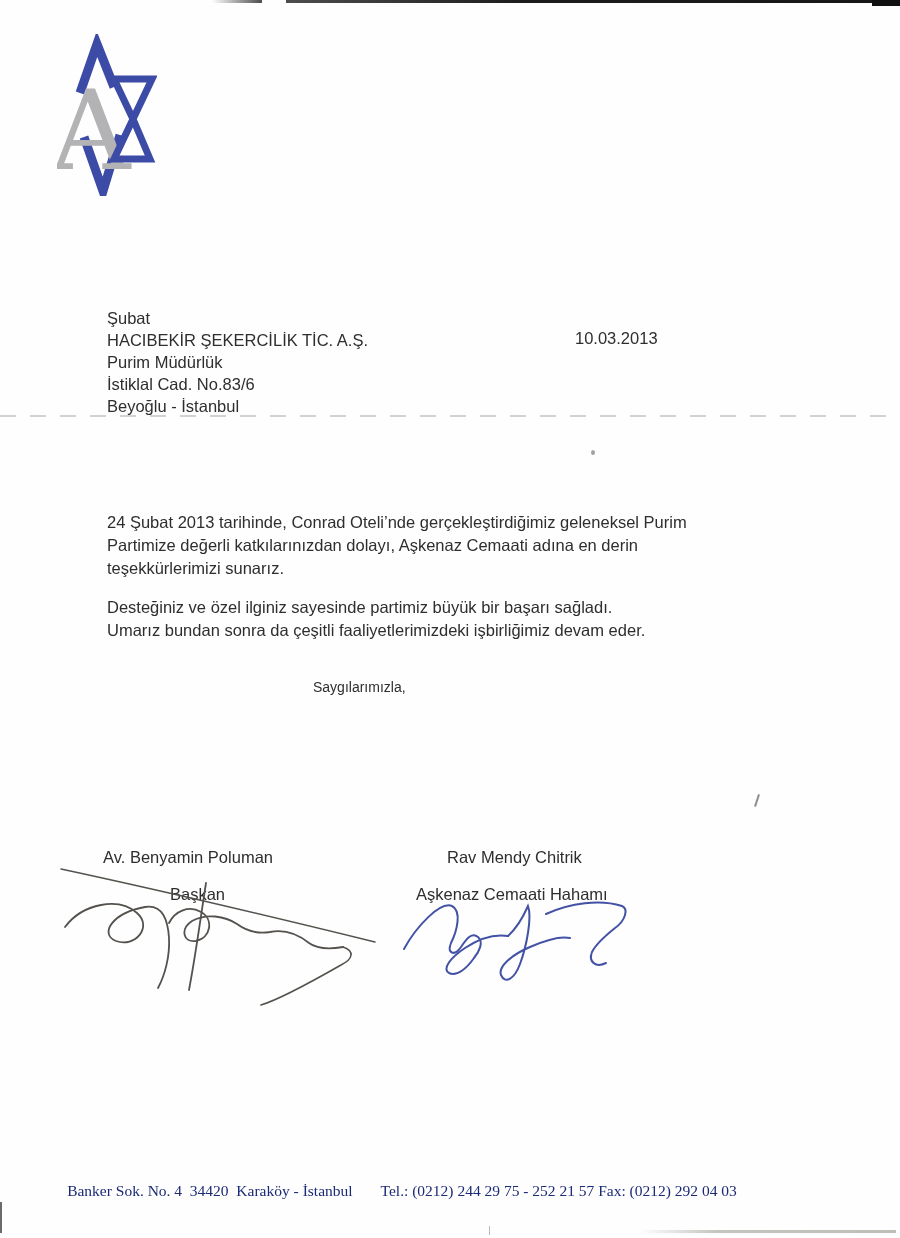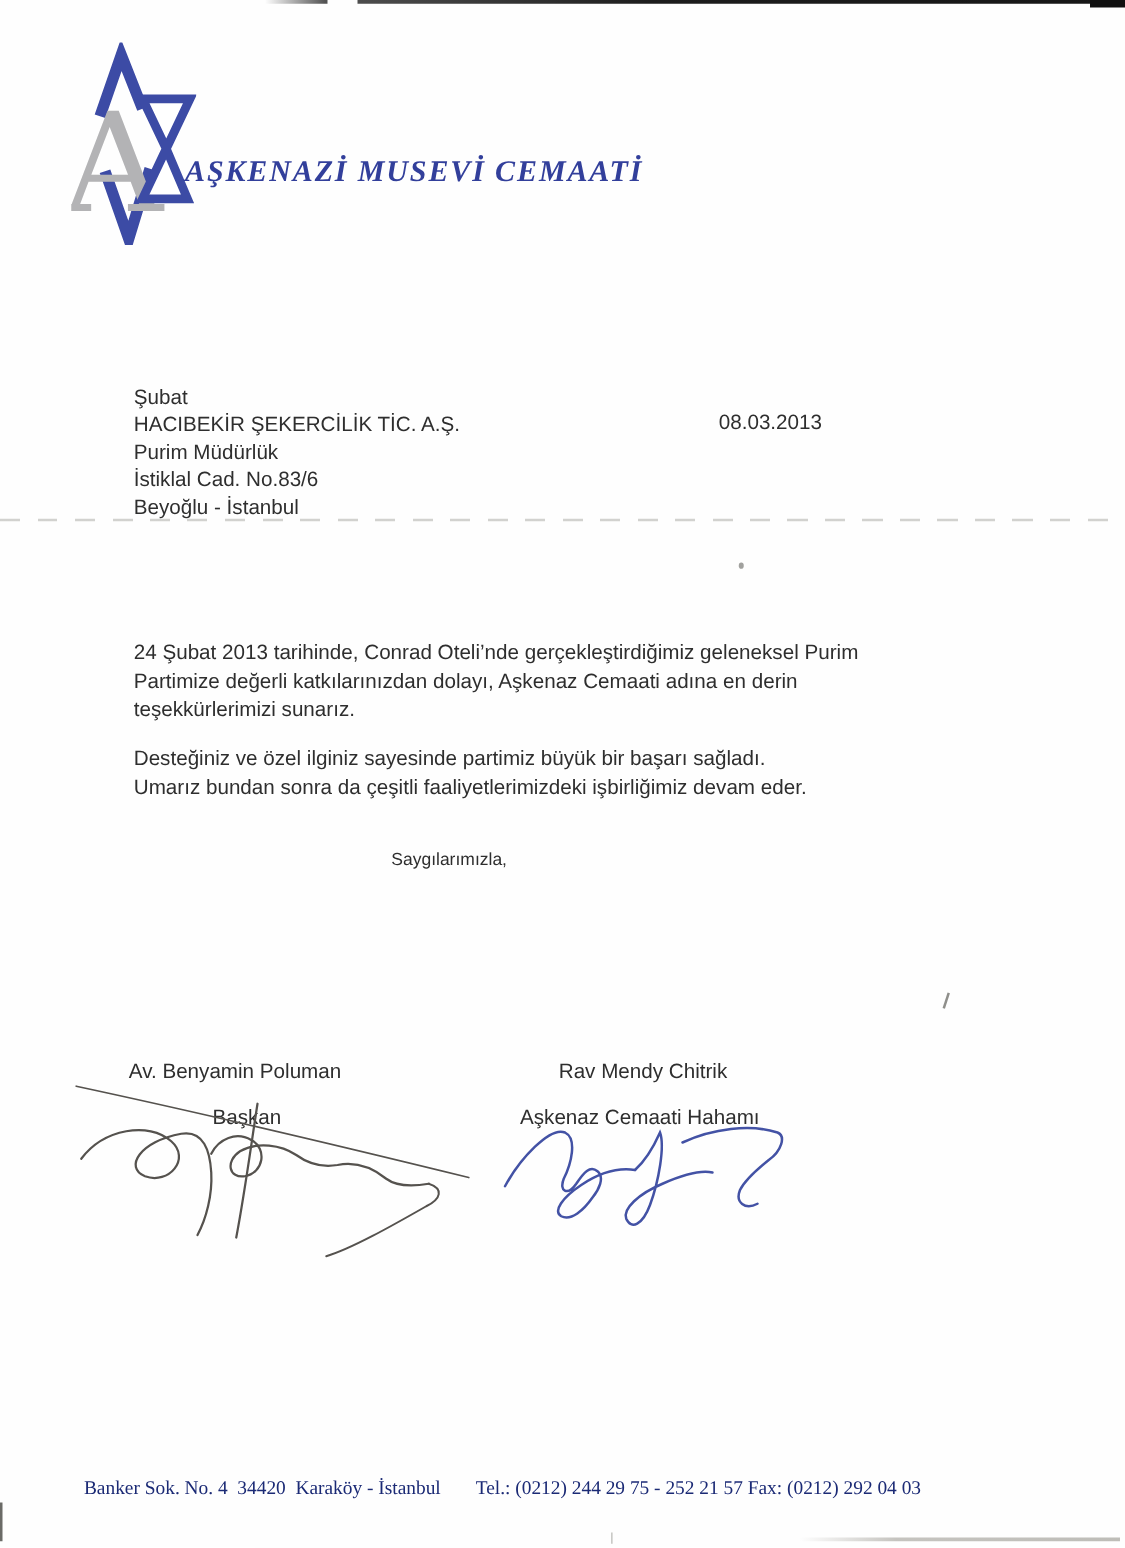--- a/index.html
+++ b/index.html
@@ -64,30 +64,29 @@
   <svg class="abs logo-svg" viewBox="0 0 100 160">
 
     <polyline points="23,58 40,9 57,52" fill="none" stroke="#3c4ba5" stroke-width="9" stroke-miterlimit="12"></polyline>
 
     <polyline points="27,102 46,156 63,100" fill="none" stroke="#3c4ba5" stroke-width="9" stroke-miterlimit="12"></polyline>
 
     <text x="-6" y="134" font-family="DejaVu Serif, serif" font-size="110" fill="#b3b3b5">A</text>
 
     <path d="M57,44 L95,44 L76,84 Z M76,84 L57,124 L93,124 Z" fill="#ffffff" fill-opacity="0.85" stroke="#3c4ba5" stroke-width="7" stroke-linejoin="miter"></path>
   </svg>
-  <div class="abs org-name">AŞKENAZİ MUSEVİ CEMAATİ</div>
 
   <div class="abs recipient">
     <div>Şubat</div>
     <div>HACIBEKİR ŞEKERCİLİK TİC. A.Ş.</div>
     <div>Purim Müdürlük</div>
     <div>İstiklal Cad. No.83/6</div>
     <div>Beyoğlu - İstanbul</div>
   </div>
-  <div class="abs date">08.03.2013</div>
+  <div class="abs date">10.03.2013</div>
 
   <div class="abs fold-line"></div>
   <div class="abs speck-dot"></div>
   <div class="abs speck-slash"></div>
 
   <div class="abs para para-1">24 Şubat 2013 tarihinde, Conrad Oteli’nde gerçekleştirdiğimiz geleneksel Purim
 Partimize değerli katkılarınızdan dolayı, Aşkenaz Cemaati adına en derin
 teşekkürlerimizi sunarız.</div>
   <div class="abs para para-2">Desteğiniz ve özel ilginiz sayesinde partimiz büyük bir başarı sağladı.
 Umarız bundan sonra da çeşitli faaliyetlerimizdeki işbirliğimiz devam eder.</div>

